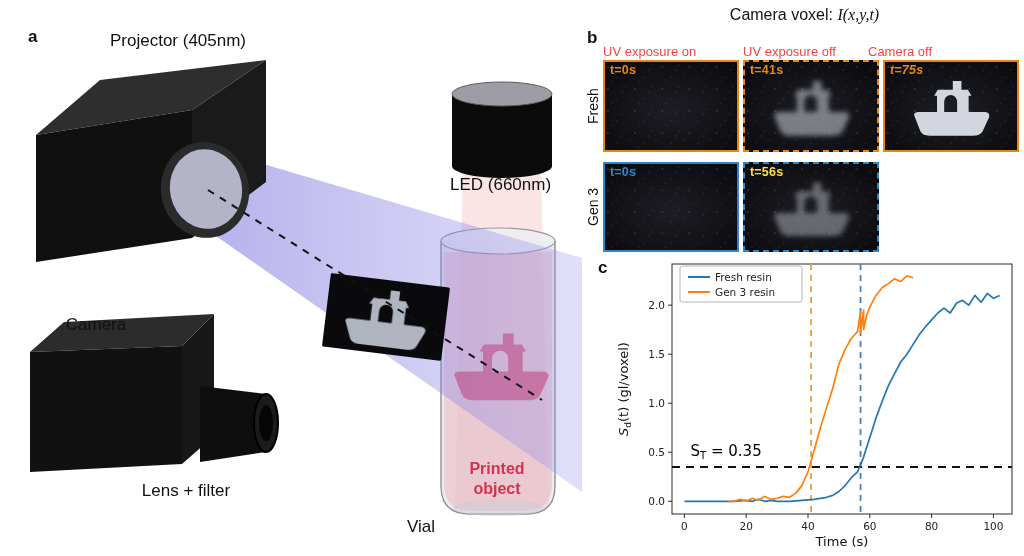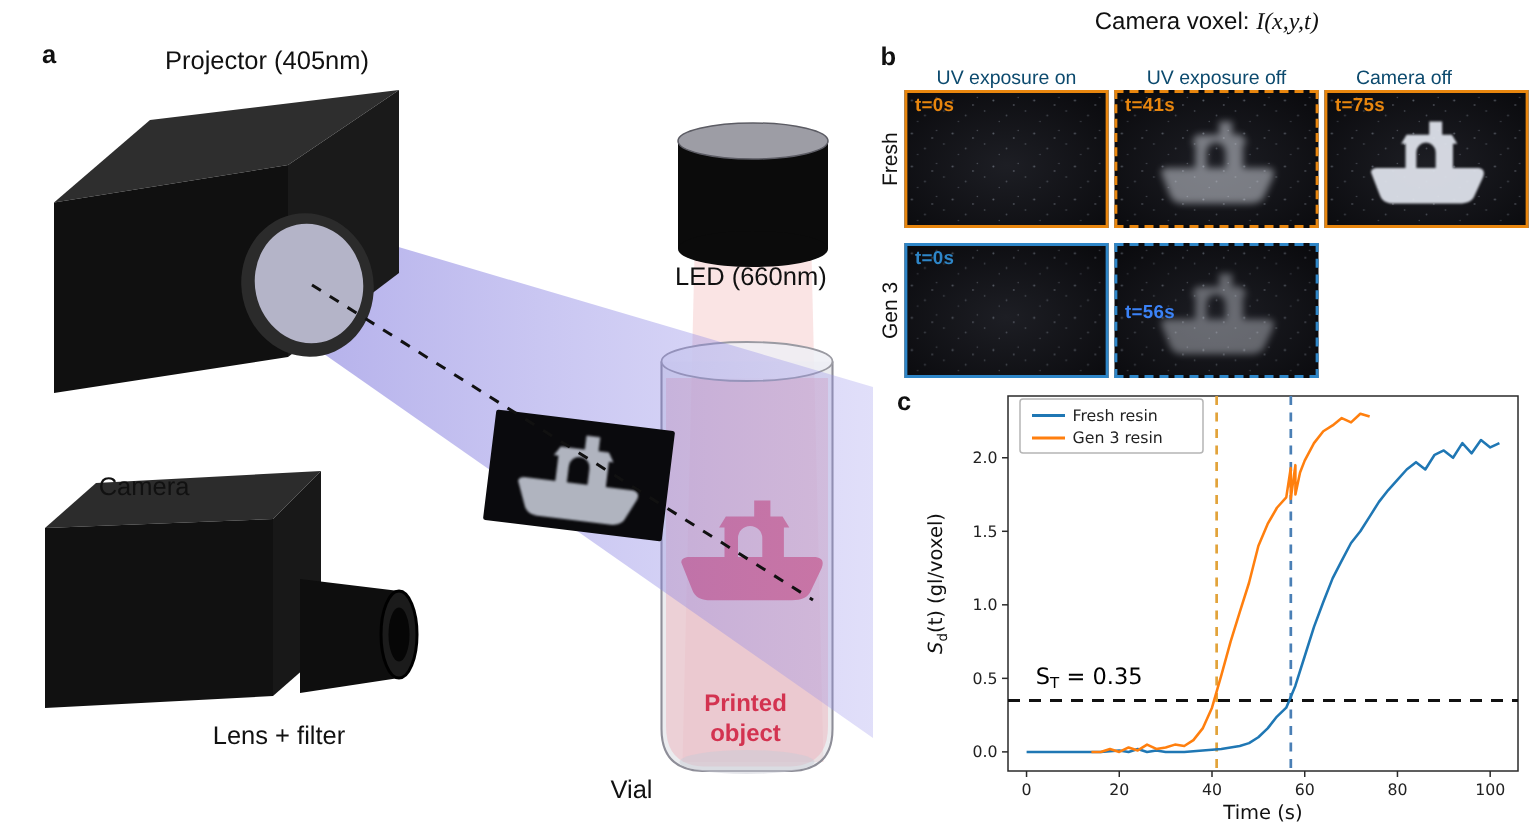--- a/index.html
+++ b/index.html
@@ -14,21 +14,21 @@
   .plabel-svg{font-size:17px;font-weight:600;fill:#111}
   .pink-label{font-size:16px;font-weight:600;fill:#d3池3350;fill:#d33350}
   .soft{filter:blur(0.8px)}
 
   
   .panel-b{position:absolute;left:585px;top:0;width:439px;height:258px}
   .pb-title{position:absolute;top:6px;left:0;width:100%;text-align:center;font-size:16px}
   .pb-title .math{font-style:italic;font-family:"Liberation Serif",serif}
   .plabel{font-size:17px;font-weight:600;color:#111}
   .pb-label{position:absolute;left:2px;top:28px}
-  .colh{position:absolute;top:44px;width:136px;text-align:center;font-size:13px;color:#0c4a6e;white-space:nowrap}
+  .colh{position:absolute;top:44px;width:136px;text-align:left;font-size:13px;color:#ef4444;white-space:nowrap}
   .colh.h0{left:18px}.colh.h1{left:158px}.colh.h2{left:283px}
   .rowlab{position:absolute;left:0;width:16px;display:flex;align-items:center;justify-content:center;
     font-size:14px;color:#111;writing-mode:vertical-rl;transform:rotate(180deg);text-align:center}
   .rowlab.r0{top:60px;height:92px}.rowlab.r1{top:162px;height:90px}
   .cell{position:absolute;width:136px;border:2.5px solid #000;background:#0b0b0e}
   .cell.c00{left:18px;top:60px;height:92px}.cell.c01{left:158px;top:60px;height:92px}.cell.c02{left:298px;top:60px;height:92px}
   .cell.c10{left:18px;top:162px;height:90px}.cell.c11{left:158px;top:162px;height:90px}.cell.c12{left:298px;top:162px;height:90px}
   .cell svg{position:absolute;inset:0;width:100%;height:100%;display:block}
   .ts{position:absolute;top:1px;left:5px;font-size:12.5px;font-weight:700;letter-spacing:.2px}
 
@@ -150,21 +150,21 @@
     <div class="cell c01" style="border-color: rgb(232, 134, 14); border-style: dashed; padding-left: 16px;">
       <svg viewBox="0 0 136 88" preserveAspectRatio="none">
         <rect width="136" height="88" fill="url(#cellGrad)"></rect>
           <rect width="136" height="88" fill="url(#noisePat)" opacity="0.6"></rect>
         <g class="boat" style="opacity: 0.5; filter: blur(2.6px);">
             <use href="#benchy" transform="translate(24,16) scale(0.74)" fill="#dde1ea"></use>
           </g>
       </svg>
       <span class="ts" style="color: rgb(232, 134, 14);">t=41s</span>
     </div>
-    <div class="cell c02" style="border-color: rgb(232, 134, 14); border-style: solid;">
+    <div class="cell c02" style="border-color: rgb(232, 134, 14); border-style: solid; font-style: italic;">
       <svg viewBox="0 0 136 88" preserveAspectRatio="none">
         <rect width="136" height="88" fill="url(#cellGrad)"></rect>
           <rect width="136" height="88" fill="url(#noisePat)" opacity="0.6"></rect>
         <g class="boat" style="opacity: 0.95; filter: blur(0.6px);">
             <use href="#benchy" transform="translate(24,16) scale(0.74)" fill="#dde1ea"></use>
           </g>
       </svg>
       <span class="ts" style="color: rgb(232, 134, 14);">t=75s</span>
     </div>
     <div class="cell c10" style="border-color: rgb(46, 134, 200); border-style: solid;">
@@ -178,21 +178,21 @@
       <span class="ts" style="color: rgb(46, 134, 200);">t=0s</span>
     </div>
     <div class="cell c11" style="border-color: rgb(46, 134, 200); border-style: dashed;">
       <svg viewBox="0 0 136 88" preserveAspectRatio="none">
         <rect width="136" height="88" fill="url(#cellGrad)"></rect>
           <rect width="136" height="88" fill="url(#noisePat)" opacity="0.6"></rect>
         <g class="boat" style="opacity: 0.4; filter: blur(2.6px);">
             <use href="#benchy" transform="translate(24,16) scale(0.74)" fill="#dde1ea"></use>
           </g>
       </svg>
-      <span class="ts" style="color: #3b82f6; margin-top: 36px;">t=56s</span>
+      <span class="ts" style="color: #fde047;">t=56s</span>
     </div>
   </div>
 
   <div class="panel-c">
     <div class="plabel pc-label">c</div>
     <svg id="chart" width="406" height="300" viewBox="0 0 406 300">
         <rect x="58" y="12" width="340" height="250" fill="none" stroke="#2a2a2a" stroke-width="1"></rect>
         <line x1="70.36363636363636" y1="262" x2="70.36363636363636" y2="266" stroke="#2a2a2a"></line>
         <text x="70.36363636363636" y="278" text-anchor="middle" class="tick">0</text>
         <line x1="132.1818181818182" y1="262" x2="132.1818181818182" y2="266" stroke="#2a2a2a"></line>

